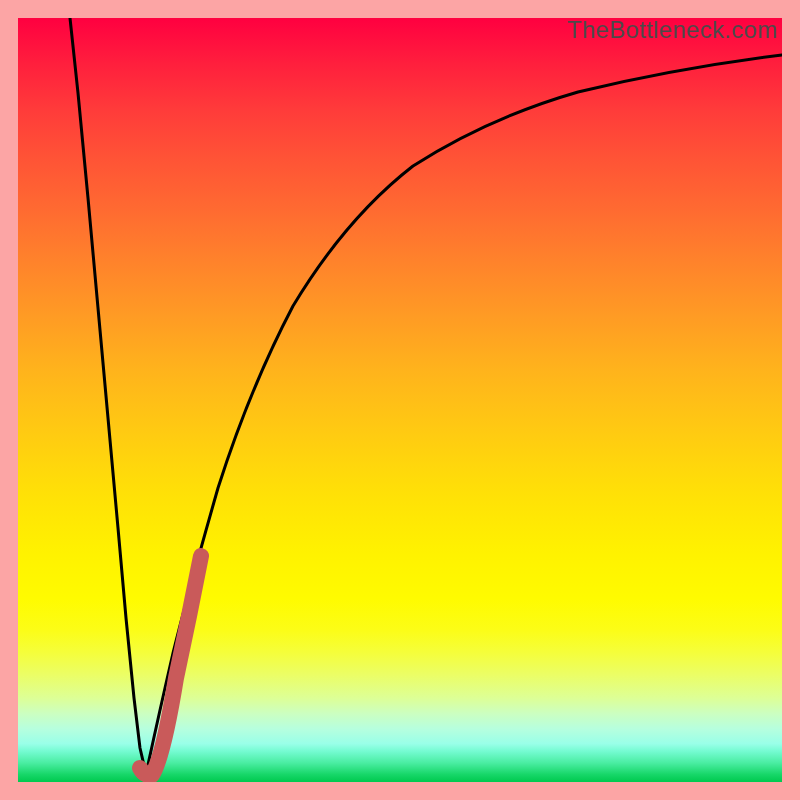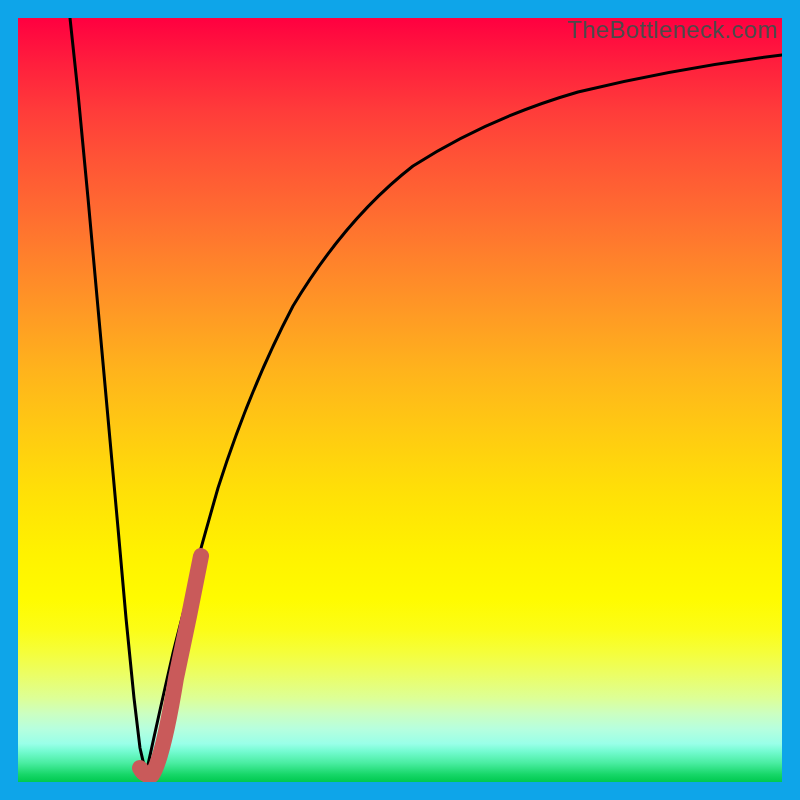--- a/index.html
+++ b/index.html
@@ -9,21 +9,21 @@
     height: 800px;
     background: #000;
     overflow: hidden;
   }
   .frame {
     position: absolute;
     left: 0;
     top: 0;
     width: 800px;
     height: 800px;
-    background: #0ea5e9;
+    background: #fca5a5;
   }
   .plot-area {
     position: absolute;
     left: 18px;
     top: 18px;
     width: 764px;
     height: 764px;
     overflow: hidden;
   }
   .gradient {

